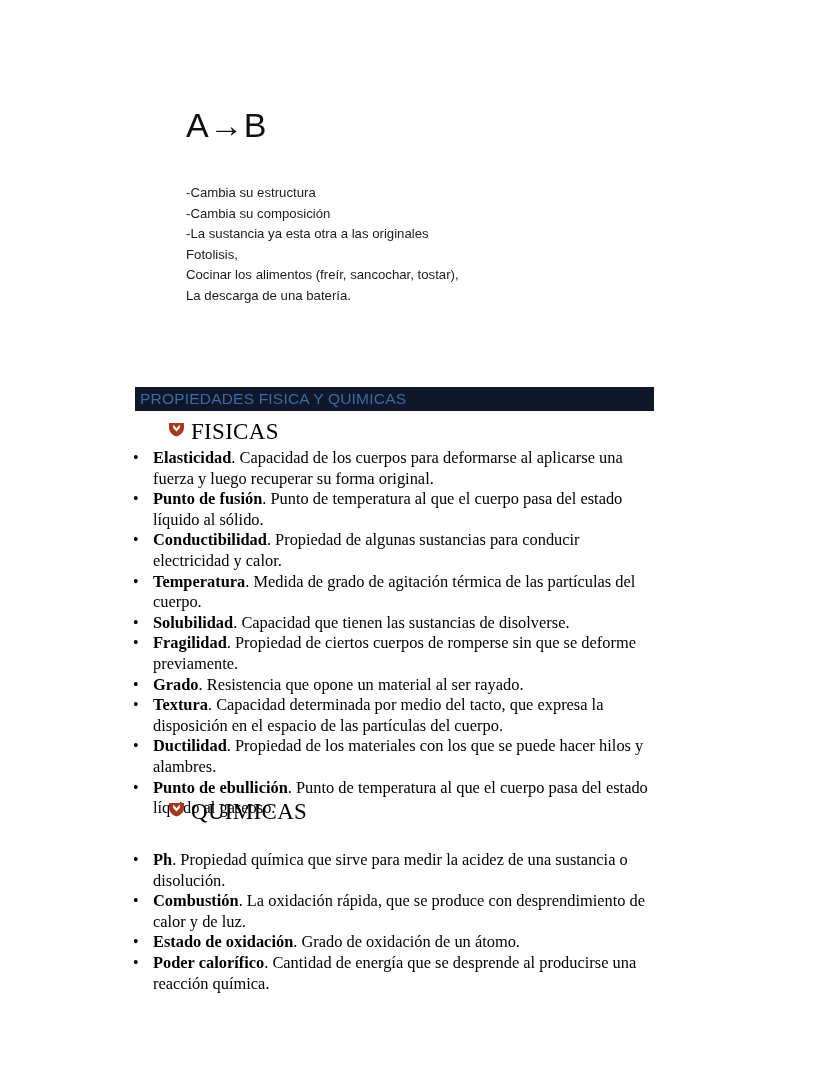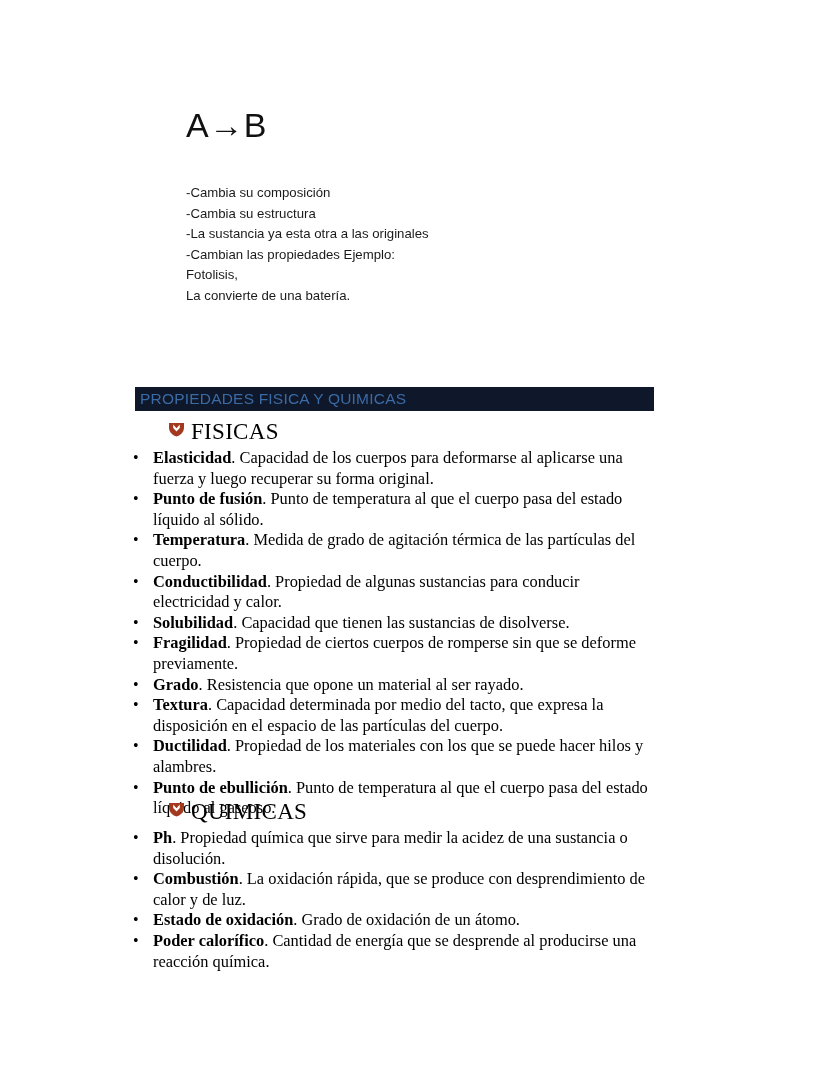--- a/index.html
+++ b/index.html
@@ -105,21 +105,21 @@
   .prop-list {
     position: absolute;
     left: 133px;
     width: 520px;
     font-family: "Liberation Serif", "DejaVu Serif", serif;
     font-size: 16.4px;
     line-height: 20.6px;
     color: #000000;
   }
   #list-fisicas { top: 448px; }
-  #list-quimicas { top: 828px; }
+  #list-quimicas { top: 850px; }
 
   .prop-item {
     display: block;
     padding-left: 20px;
     text-indent: -20px;
     margin: 0;
   }
   .prop-item .dot {
     display: inline-block;
     width: 20px;
@@ -134,26 +134,26 @@
   }
 </style>
 </head>
 <body>
 
 <div class="page">
 
   <div class="reaction-heading">A→B</div>
 
   <div class="notes-block">
+    <span class="note-line">-Cambia su estructura</span>
     <span class="note-line">-Cambia su composición</span>
-    <span class="note-line">-Cambia su estructura</span>
     <span class="note-line">-La sustancia ya esta otra a las originales</span>
-    <span class="note-line">-Cambian las propiedades Ejemplo:</span>
     <span class="note-line">Fotolisis,</span>
-    <span class="note-line">La convierte de una batería.</span>
+    <span class="note-line">Cocinar los alimentos (freír, sancochar, tostar),</span>
+    <span class="note-line">La descarga de una batería.</span>
   </div>
 
   <div class="section-banner">
     <span class="banner-text">PROPIEDADES FISICA Y QUIMICAS</span>
   </div>
 
   <div class="sub-heading" id="heading-fisicas">
     <span class="head-icon">
       <svg width="17" height="15" viewBox="0 0 17 15" xmlns="http://www.w3.org/2000/svg">
         <path d="M1 1 L16 1 L16 5.5 C16 10.5 12 13.5 8.5 14.5 C5 13.5 1 10.5 1 5.5 Z" fill="#a33a20"></path>
@@ -164,24 +164,24 @@
   </div>
 
   <div class="prop-list" id="list-fisicas">
     <p class="prop-item">
       <span class="dot">•</span><span class="term">Elasticidad</span><span class="desc">. Capacidad de los cuerpos para deformarse al aplicarse una fuerza y luego recuperar su forma original.</span>
     </p>
     <p class="prop-item">
       <span class="dot">•</span><span class="term">Punto de fusión</span><span class="desc">. Punto de temperatura al que el cuerpo pasa del estado líquido al sólido.</span>
     </p>
     <p class="prop-item">
+      <span class="dot">•</span><span class="term">Conductibilidad</span><span class="desc">. Propiedad de algunas sustancias para conducir electricidad y calor.</span>
+    </p>
+    <p class="prop-item">
       <span class="dot">•</span><span class="term">Temperatura</span><span class="desc">. Medida de grado de agitación térmica de las partículas del cuerpo.</span>
-    </p>
-    <p class="prop-item">
-      <span class="dot">•</span><span class="term">Conductibilidad</span><span class="desc">. Propiedad de algunas sustancias para conducir electricidad y calor.</span>
     </p>
     <p class="prop-item">
       <span class="dot">•</span><span class="term">Solubilidad</span><span class="desc">. Capacidad que tienen las sustancias de disolverse.</span>
     </p>
     <p class="prop-item">
       <span class="dot">•</span><span class="term">Fragilidad</span><span class="desc">. Propiedad de ciertos cuerpos de romperse sin que se deforme previamente.</span>
     </p>
     <p class="prop-item">
       <span class="dot">•</span><span class="term">Grado</span><span class="desc">. Resistencia que opone un material al ser rayado.</span>
     </p>

